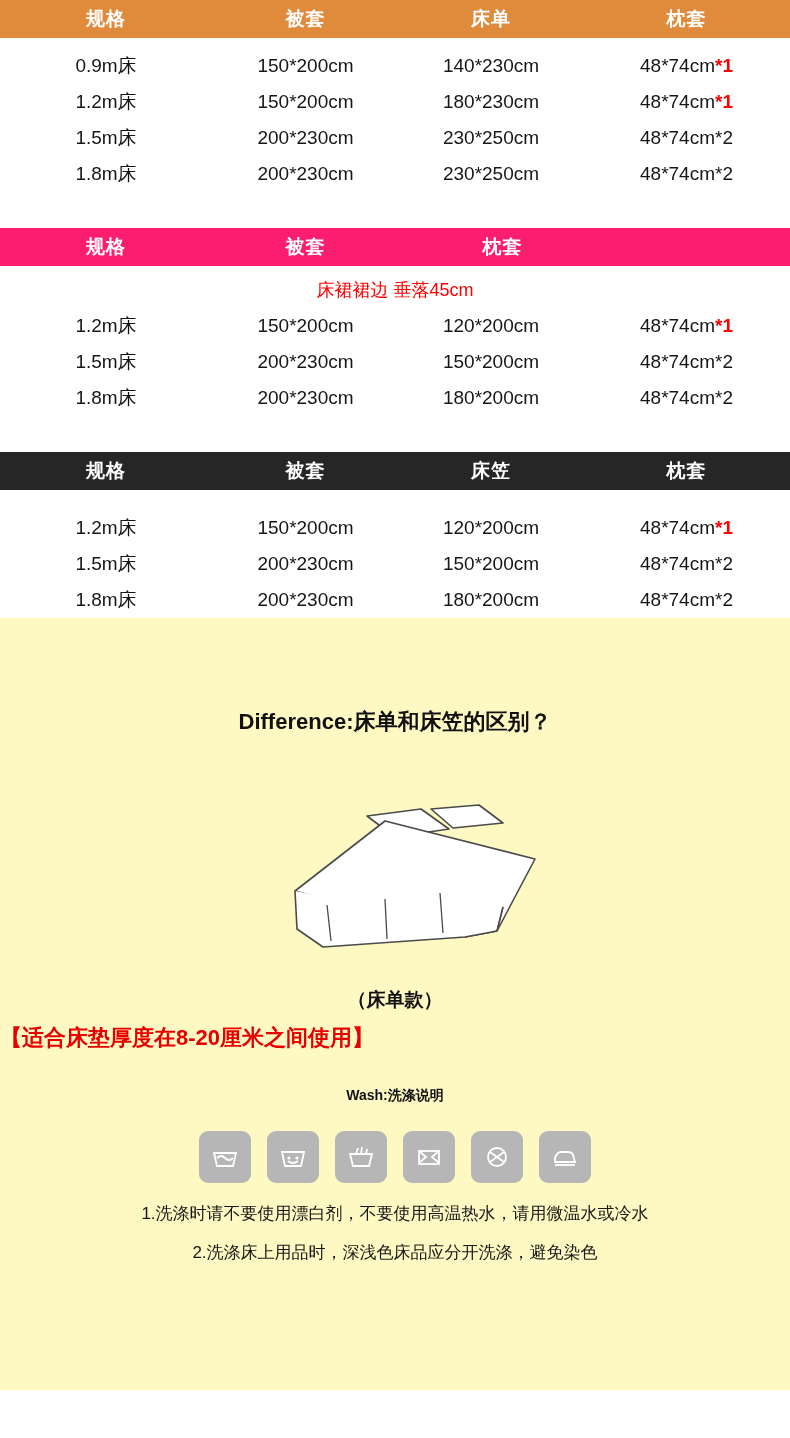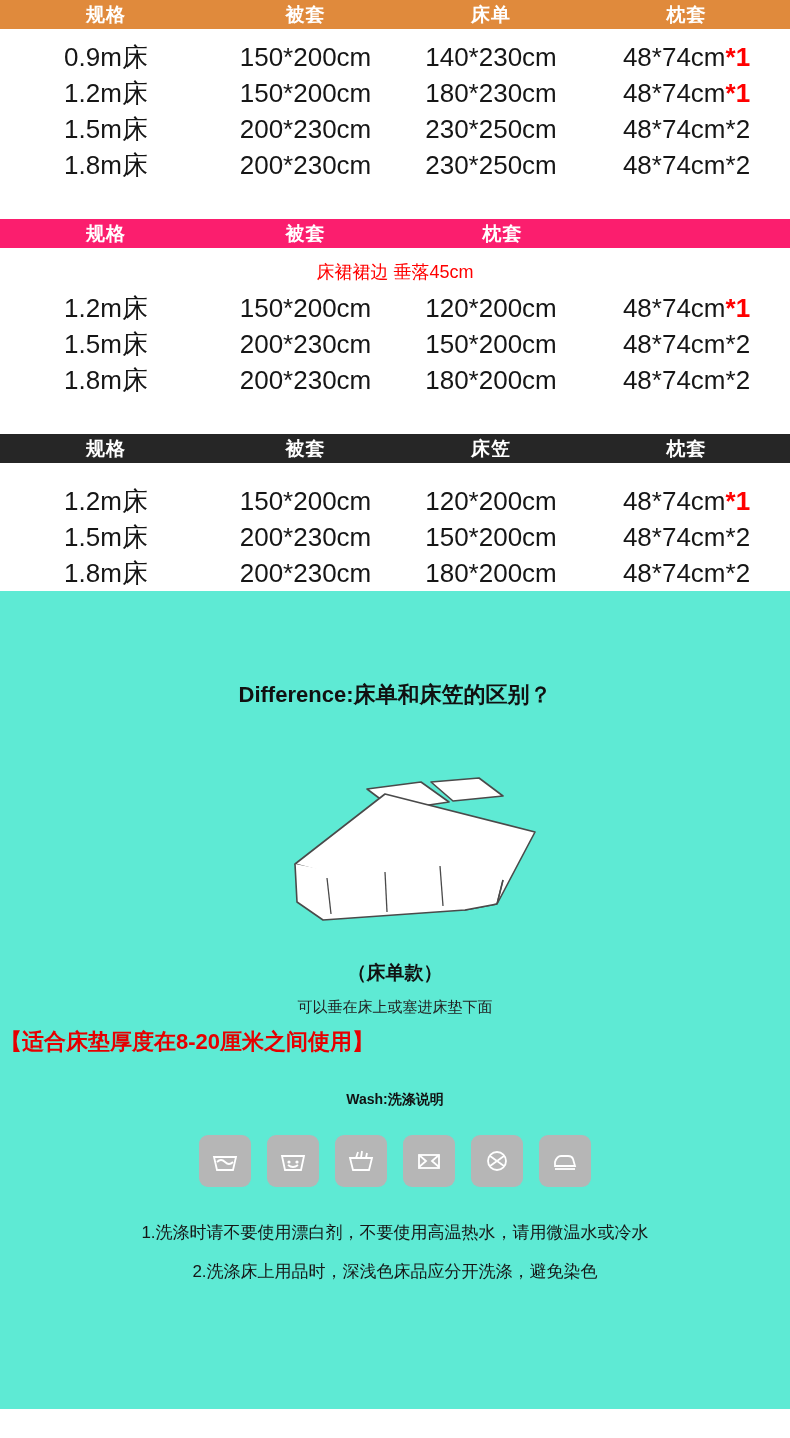--- a/index.html
+++ b/index.html
@@ -19,37 +19,37 @@
     width: 790px;
     height: 1438px;
   }
 
   
   .spec-block {
     width: 790px;
   }
   .spec-header {
     display: flex;
-    height: 29px;
+    height: 38px;
     align-items: center;
   }
   .spec-header .cell {
     color: #ffffff;
     font-size: 19px;
     font-weight: bold;
     text-align: center;
     letter-spacing: 1px;
   }
   .spec-row {
     display: flex;
     height: 36px;
     align-items: center;
   }
   .spec-row .cell {
-    font-size: 26px;
+    font-size: 19px;
     text-align: center;
     color: #161616;
   }
   .c1 { width: 212px; }
   .c2 { width: 187px; }
   .c3 { width: 184px; }
   .c4 { width: 207px; }
 
   .hdr-orange { background: #e08a3c; }
   .hdr-pink   { background: #fb1e6e; }
@@ -62,21 +62,21 @@
     color: #ff0000;
     font-size: 18px;
     padding: 12px 14px 6px 0;
     width: 790px;
   }
   .pad-top-6 { height: 10px; }
   .gap-36 { height: 36px; }
 
   
   .grey-section {
-    background: #5eead4;
+    background: #fef9c3;
     width: 790px;
     padding-top: 1px;
   }
   .diff-title {
     text-align: center;
     font-size: 22px;
     font-weight: bold;
     color: #111111;
     margin-top: 88px;
   }
@@ -128,21 +128,21 @@
   .wash-icon {
     width: 52px;
     height: 52px;
     border-radius: 9px;
     background: #b6b6b6;
     display: flex;
     align-items: center;
     justify-content: center;
   }
   .wash-lines {
-    margin-top: 34px;
+    margin-top: 19px;
     text-align: center;
   }
   .wash-line {
     font-size: 17px;
     color: #161616;
     margin-bottom: 16px;
   }
   .bottom-pad { height: 110px; }
 </style>
 </head>
@@ -261,21 +261,20 @@
             </g>
             <g fill="none" stroke="#4a4a4a" stroke-width="1.3">
               <path d="M92 124 L96 160"></path>
               <path d="M150 118 L152 158"></path>
               <path d="M205 112 L208 152"></path>
               <path d="M268 126 L262 150"></path>
             </g>
           </svg>
         </div>
         <div class="bed-caption">（床单款）</div>
-        <div class="bed-desc">可以垂在床上或塞进床垫下面</div>
       </div>
 
 
     </div>
 
     <div class="fit-note">【适合床垫厚度在8-20厘米之间使用】</div>
 
     <div class="wash-title">Wash:洗涤说明</div>
 
     <div class="wash-icons">

